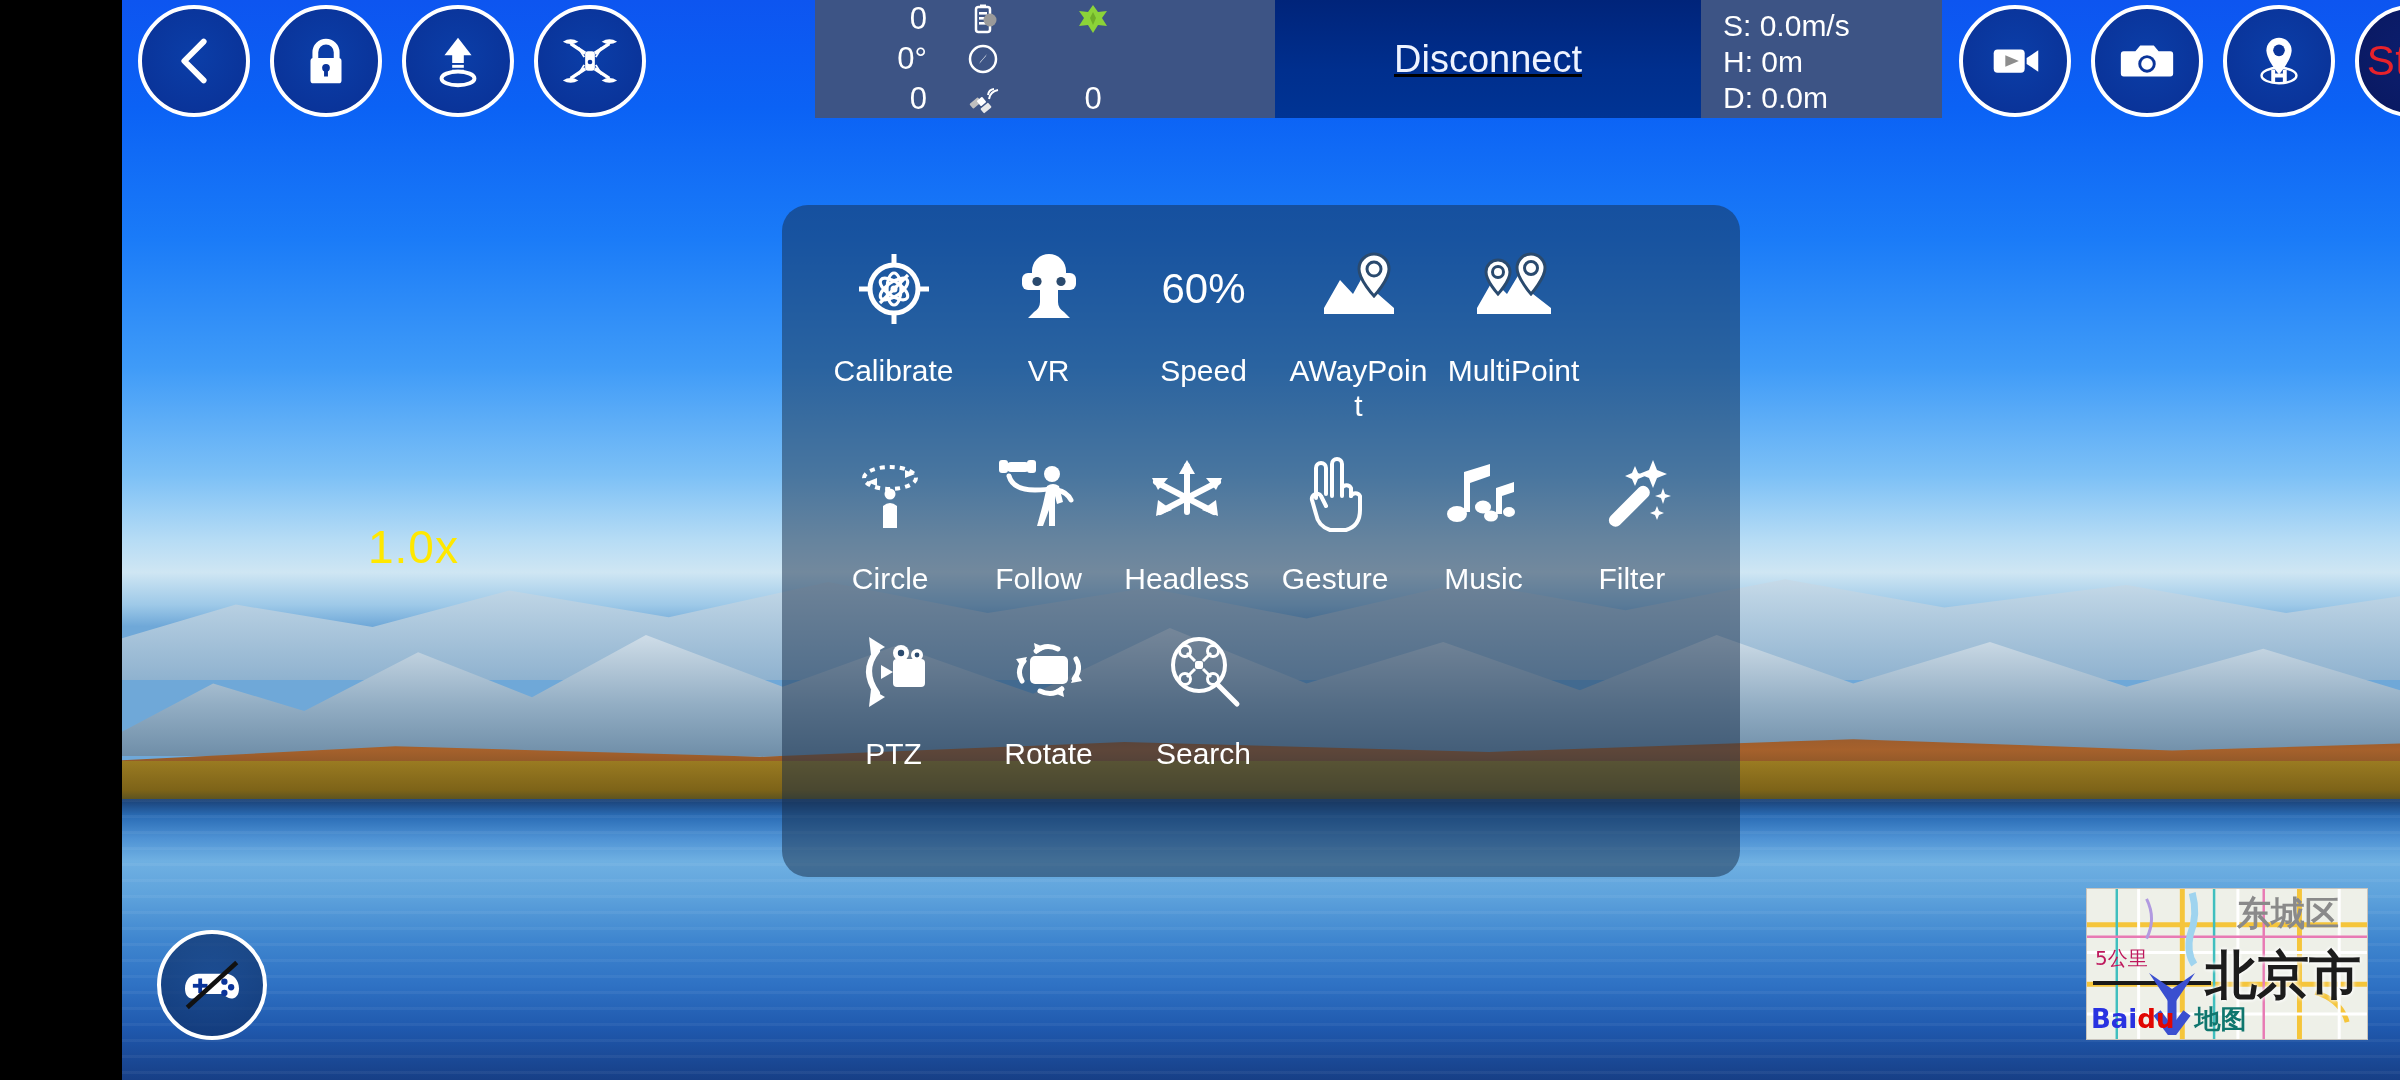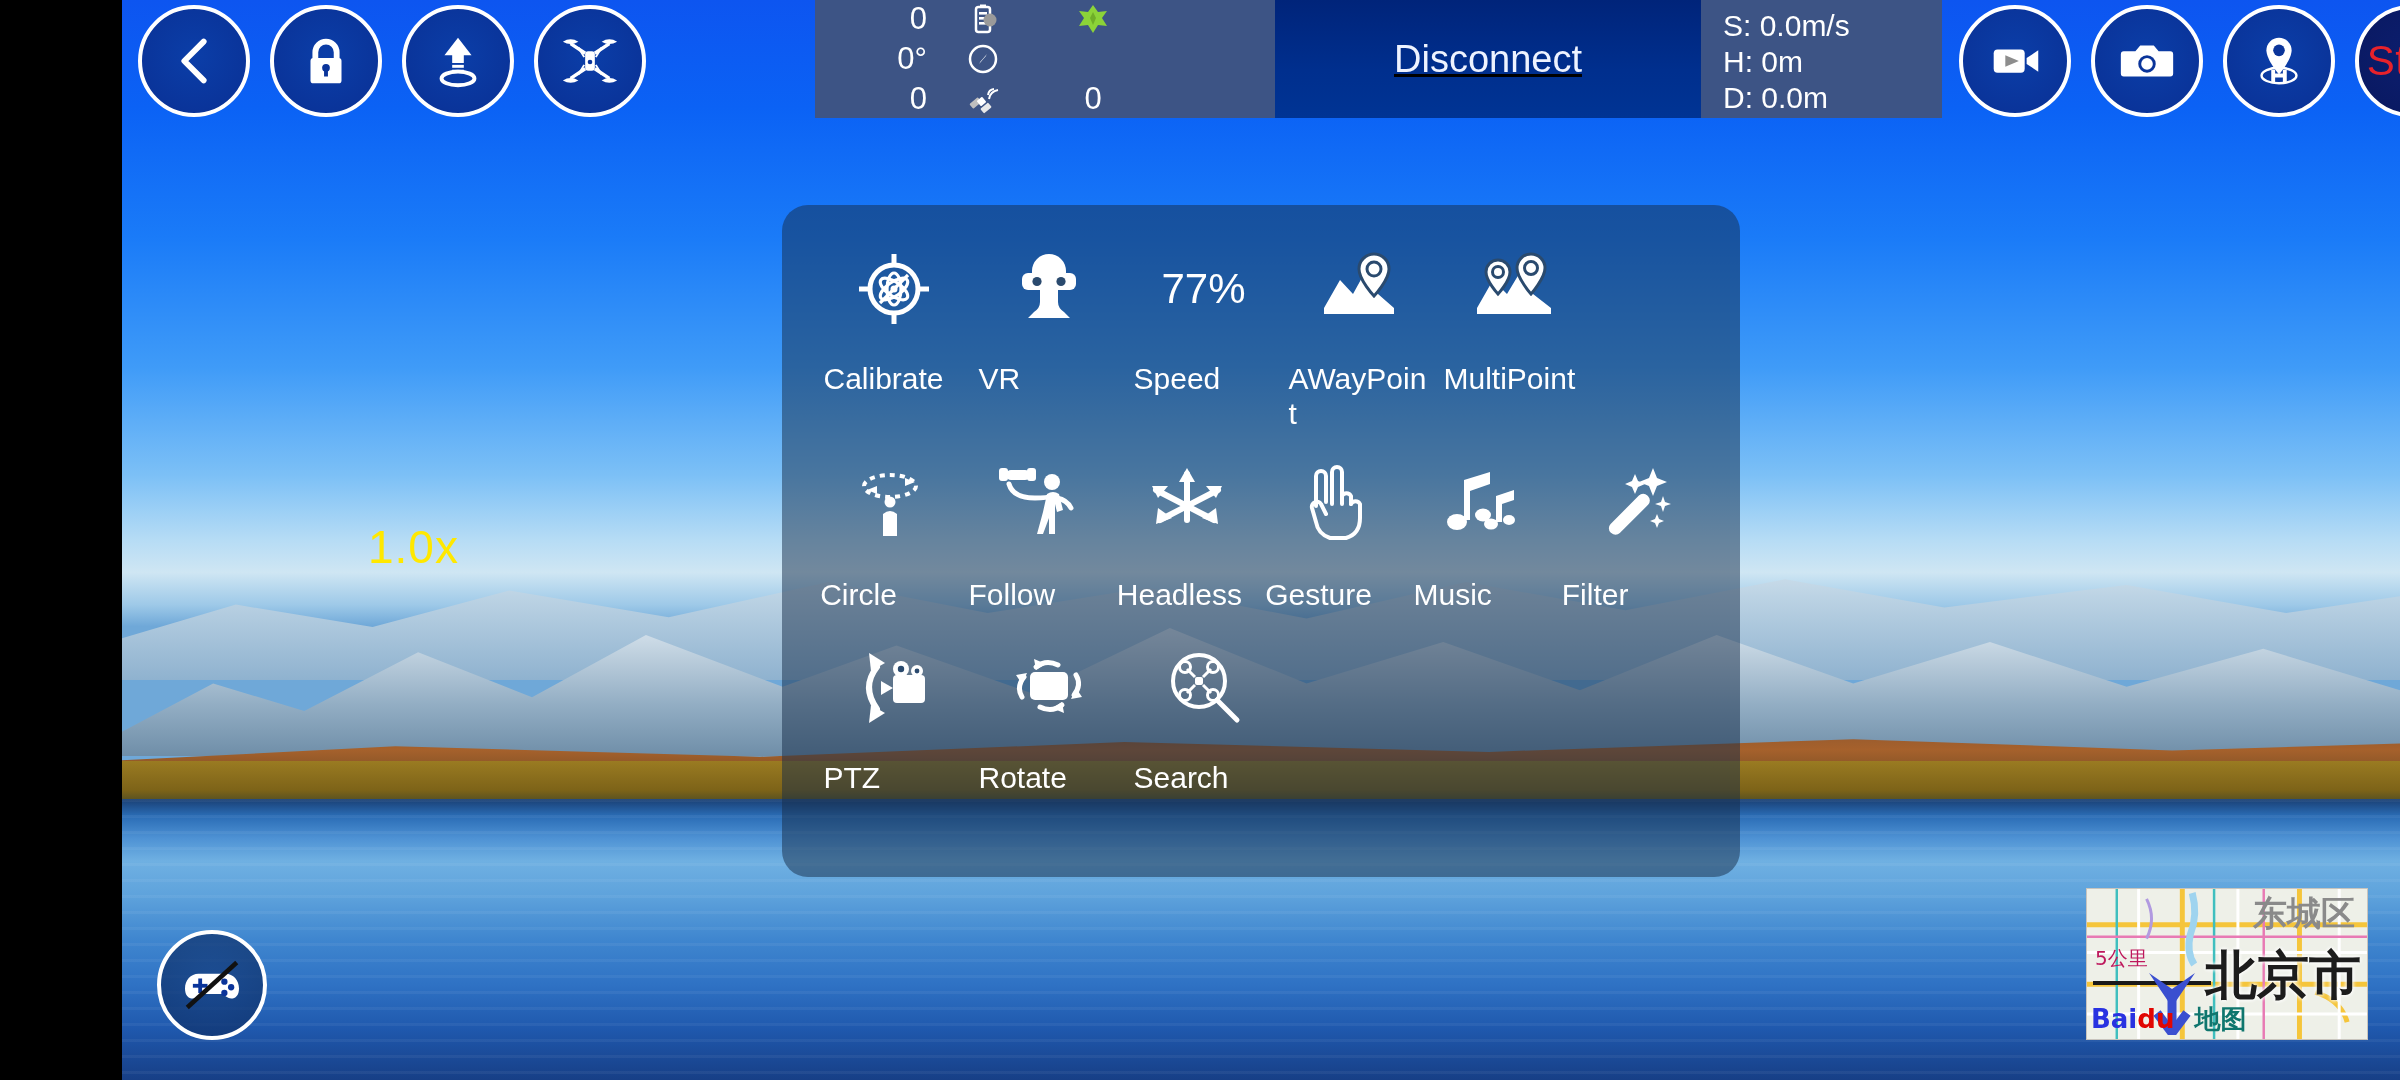--- a/index.html
+++ b/index.html
@@ -122,41 +122,41 @@
     padding:32px 34px 0 34px;
   }
   .menu-row { display:flex; }
   .menu-item {
     width:155px; display:flex; flex-direction:column; align-items:center; cursor:pointer;
   }
   .mi-icon { height:104px; display:flex; align-items:center; justify-content:center; }
   .mi-icon svg { width:86px; height:86px; display:block; }
   .mi-pct { color:#fff; font-size:42px; }
   .mi-label {
-    color:#fff; font-size:30px; line-height:35px;
-    margin-top:20px; width:140px; word-break:break-word;
+    color:#fff; font-size:30px; text-align:center; line-height:35px;
+    margin-top:12px; width:140px; word-break:break-word;
   }
   .row2 { margin-top:22px; }
   .row3 { margin-top:24px; }
 
   
   .minimap {
     position:absolute; left:2086px; top:888px; width:282px; height:152px;
     background:#f4f1ec; overflow:hidden; cursor:pointer;
     border:1px solid #c8c4bd;
   }
   .mm-roads { position:absolute; inset:0; }
   .mm-city {
     position:absolute; left:118px; top:52px; color:#1c1c1c; font-size:52px;
     font-weight:bold; font-family:"DejaVu Sans", sans-serif; white-space:nowrap;
     text-shadow:0 0 4px #fff, 0 0 4px #fff;
   }
   .mm-district {
     position:absolute; left:150px; top:2px; color:#8a8a8a; font-size:34px;
-    font-weight:bold; font-family:"DejaVu Sans", sans-serif; white-space:nowrap;margin-left:16px;
+    font-weight:bold; font-family:"DejaVu Sans", sans-serif; white-space:nowrap;
   }
   .mm-scale {
     position:absolute; left:8px; top:56px; color:#be185d; font-size:20px;
     font-family:"DejaVu Sans", sans-serif; white-space:nowrap;
   }
   .mm-scalebar {
     position:absolute; left:6px; top:92px; width:118px; height:4px; background:#1a1a1a;
   }
   .mm-logo {
     position:absolute; left:4px; bottom:2px; font-size:26px; font-weight:bold;
@@ -344,21 +344,21 @@
             <circle cx="31" cy="35.5" r="4.6" fill="#2a4a6e"></circle>
             <circle cx="55" cy="35.5" r="4.6" fill="#2a4a6e"></circle>
             <path d="M34 44 h18 v12 q0 6 6 10 l6 6 H22 l6 -6 q6 -4 6 -10z" fill="#fff"></path>
           </svg>
         </div>
         <div class="mi-label">VR</div>
       </div>
 
       <div class="menu-item">
         <div class="mi-icon">
-          <span class="mi-pct">77%</span>
+          <span class="mi-pct">60%</span>
         </div>
         <div class="mi-label">Speed</div>
       </div>
 
       <div class="menu-item">
         <div class="mi-icon">
           <svg viewBox="0 0 86 86">
             <path d="M8 62 L24 34 L37 48 L48 28 L62 48 L78 62 L78 68 L8 68 Z" fill="#fff"></path>
             <path d="M58 8 a15 15 0 0 1 15 15 c0 11 -15 27 -15 27 S43 34 43 23 A15 15 0 0 1 58 8z" fill="#fff" stroke="#2a4a6e" stroke-width="3"></path>
             <circle cx="58" cy="23" r="7" fill="#fff" stroke="#2a4a6e" stroke-width="3"></circle>

